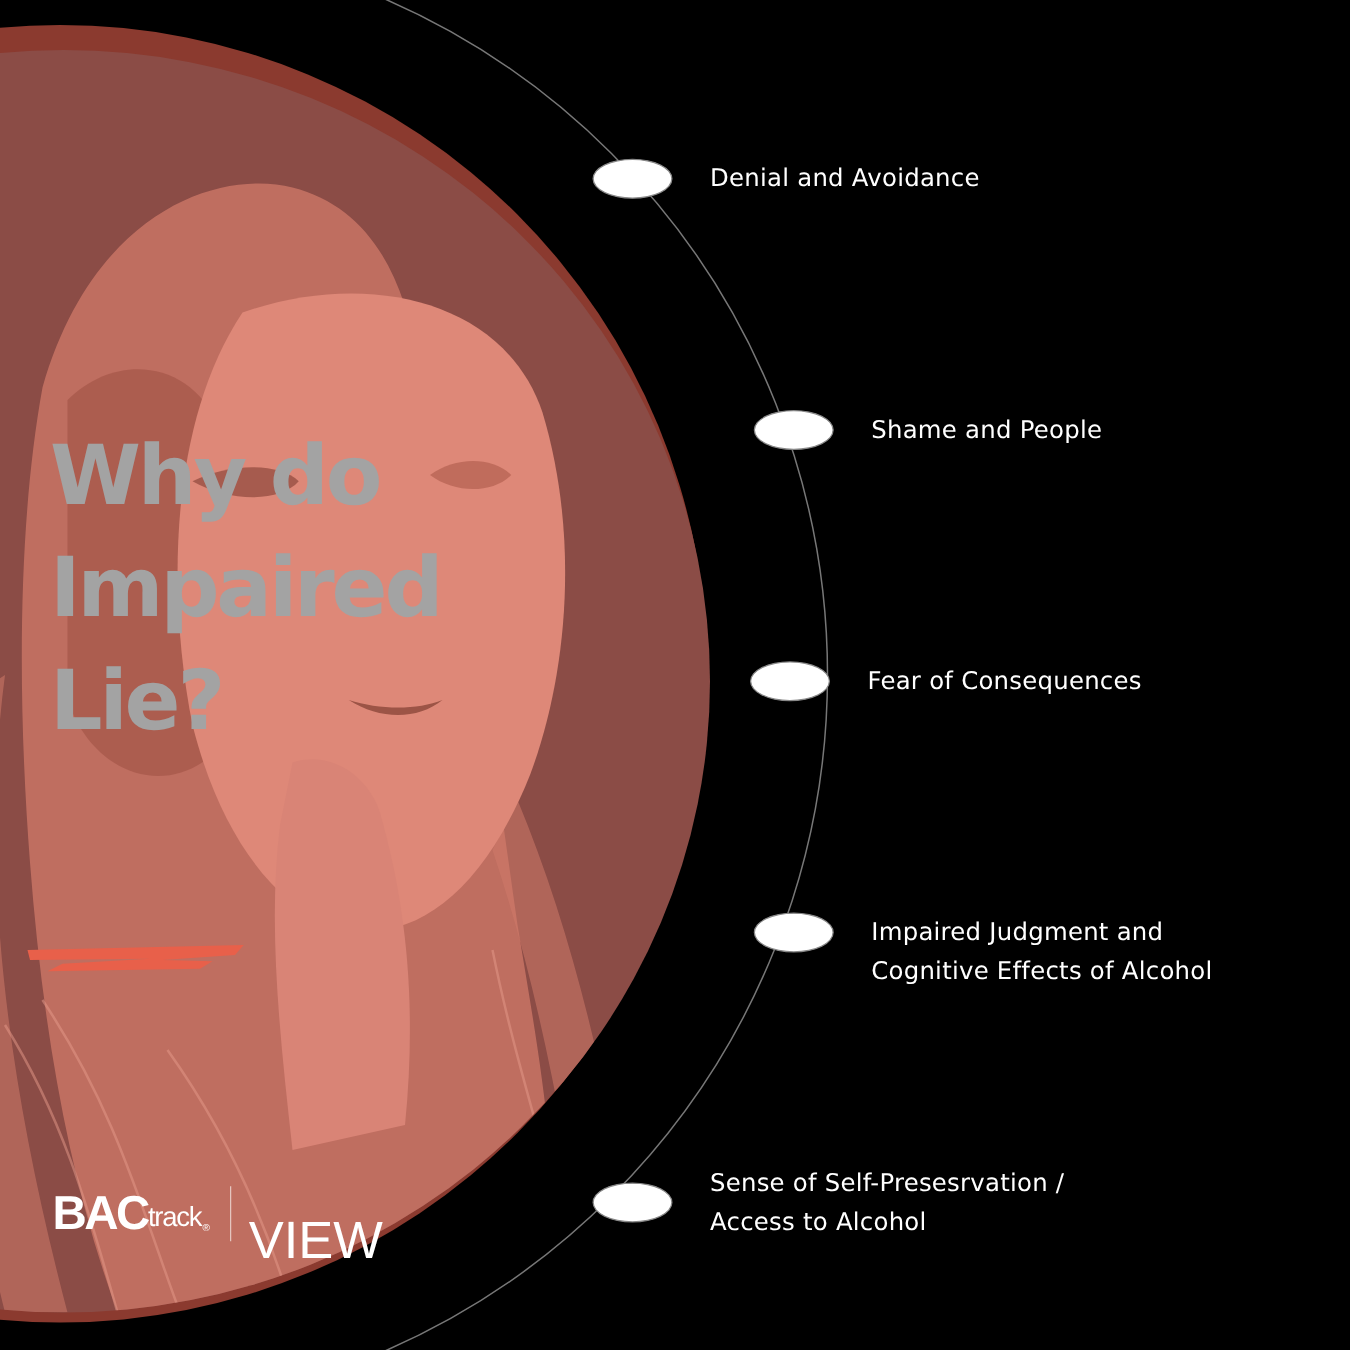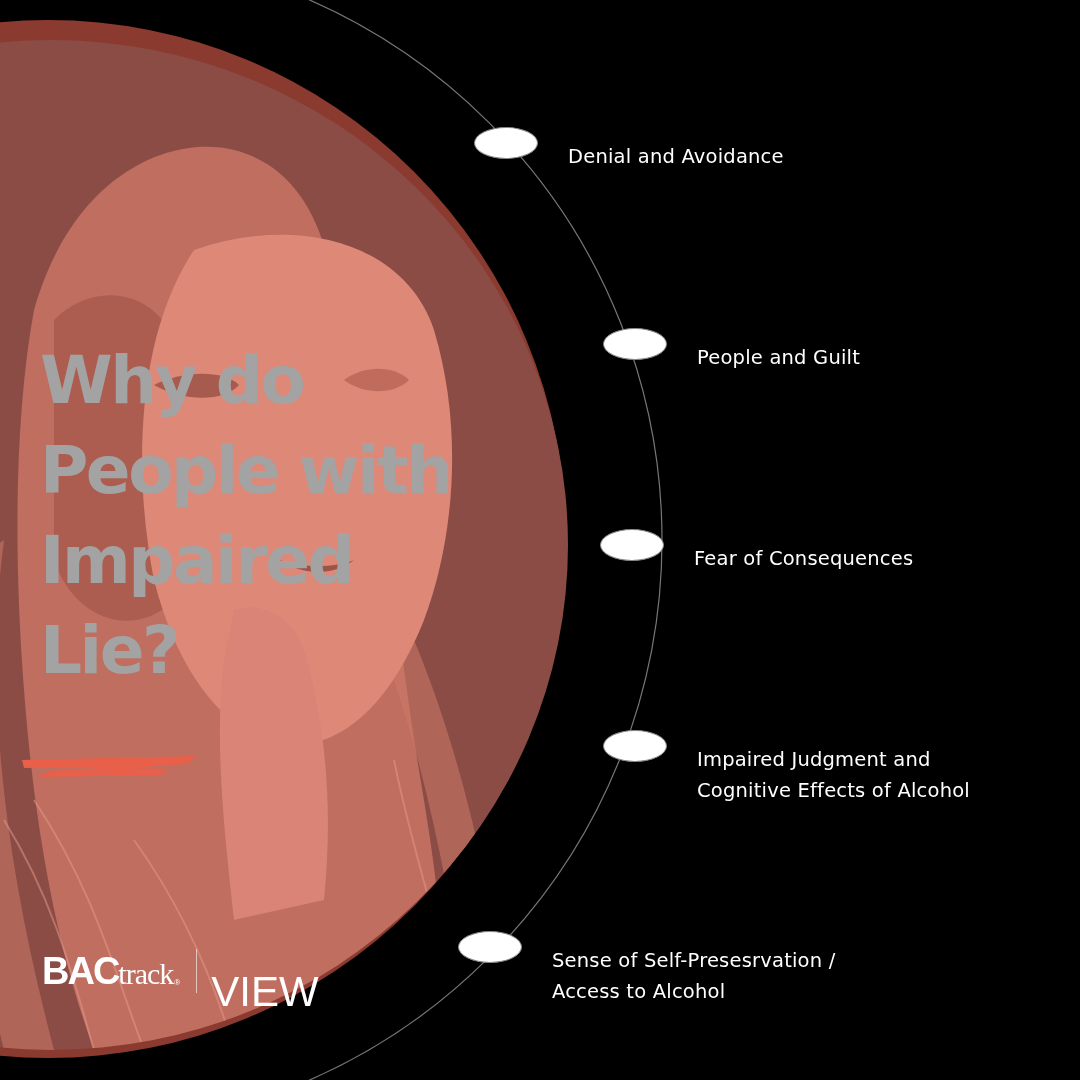--- a/index.html
+++ b/index.html
@@ -11,28 +11,28 @@
     .photo-art { position: absolute; left: 0; top: 0; width: 100%; height: 100%; }
 
     .arc-line { position: absolute; left: 0; top: 0; width: 1080px; height: 1080px; pointer-events: none; }
 
     .headline { position: absolute; left: 40px; top: 336px; margin: 0; color: #a3a3a3; font-family: "DejaVu Sans", sans-serif; font-weight: bold; font-size: 66px; line-height: 90px; letter-spacing: -2.5px; }
     .headline span { display: block; white-space: nowrap; }
     .underline { position: absolute; left: 20px; top: 748px; width: 180px; height: 30px; }
 
     .logo { position: absolute; left: 42px; top: 926px; display: flex; align-items: center; color: #fff; }
     .logo-bac { font-family: Liberation Sans, sans-serif; font-size: 38px; font-weight: bold; letter-spacing: -2px; }
-    .logo-track { font-family: Liberation Serif, serif; font-size: 30px; letter-spacing: -1px; margin-top: 6px; }
+    .logo-track { font-family: Liberation Sans, sans-serif; font-size: 22px; letter-spacing: -1px; margin-top: 6px; }
     .logo-reg { font-size: 8px; margin-top: 22px; margin-left: 1px; }
     .logo-divider { width: 1px; height: 44px; background: rgba(255,255,255,0.6); margin: 0 14px 0 16px; }
     .logo-view { font-family: "Liberation Sans", sans-serif; font-size: 42px; letter-spacing: 0px; font-weight: normal; margin-top: 42px; }
 
     .item { position: absolute; display: flex; align-items: flex-start; }
     .dot { width: 64px; height: 32px; border-radius: 50%; background: #fff; border: 1px solid #888; box-sizing: border-box; flex: none; }
-    .item-label { color: #fff; font-family: "DejaVu Sans", sans-serif; font-size: 19.5px; line-height: 31px; margin-left: 30px; margin-top: 14px; letter-spacing: 0.2px; }
+    .item-label { color: #fff; font-family: "DejaVu Sans", sans-serif; font-size: 19.5px; line-height: 31px; margin-left: 30px; margin-top: 0px; letter-spacing: 0.2px; }
   </style>
 </head>
 <body>
 
 <div class="stage">
 
   <svg class="arc-line" viewBox="0 0 1080 1080">
     <circle cx="72" cy="540" r="590" fill="none" stroke="#777" stroke-width="1.2"></circle>
   </svg>
 
@@ -60,21 +60,20 @@
         <path d="M470 780 C520 860 540 940 560 1010"></path>
         <path d="M500 760 C560 850 580 930 610 1010"></path>
         <path d="M860 720 C880 820 910 900 930 1000"></path>
         <path d="M600 800 C650 870 680 940 700 1010"></path>
       </g>
     </svg>
   </div>
 
   <h1 class="headline">
     <span>Why do</span>
-    <span>People with</span>
     <span>Impaired</span>
     <span>Lie?</span>
   </h1>
 
   <svg class="underline" viewBox="0 0 180 30">
     <path d="M2 12 L175 8 L168 16 L110 20 L150 21 L140 27 L18 29 L30 23 L100 19 L4 20 Z" fill="#e8604a"></path>
   </svg>
 
   <div class="logo">
     <span class="logo-bac">BAC</span>
@@ -84,31 +83,31 @@
     <span class="logo-view">VIEW</span>
   </div>
 
   <div class="item" style="left:474px; top:127px;">
     <span class="dot"></span>
     <span class="item-label" style="width:320px;">Denial and Avoidance</span>
   </div>
 
   <div class="item" style="left:603px; top:328px;">
     <span class="dot"></span>
-    <span class="item-label" style="width:320px;">People and Guilt</span>
+    <span class="item-label" style="width:320px;">Shame and People</span>
   </div>
 
   <div class="item" style="left:600px; top:529px;">
     <span class="dot"></span>
     <span class="item-label" style="width:320px;">Fear of Consequences</span>
   </div>
 
   <div class="item" style="left:603px; top:730px;">
     <span class="dot"></span>
     <span class="item-label" style="width:320px;">Impaired Judgment and Cognitive Effects of Alcohol</span>
   </div>
 
-  <div class="item" style="left:458px; top:931px;">
+  <div class="item" style="left:474px; top:931px;align-items:center;">
     <span class="dot"></span>
     <span class="item-label" style="width:340px;">Sense of Self-Presesrvation / Access to Alcohol</span>
   </div>
 
 </div>
 
 </body></html>

